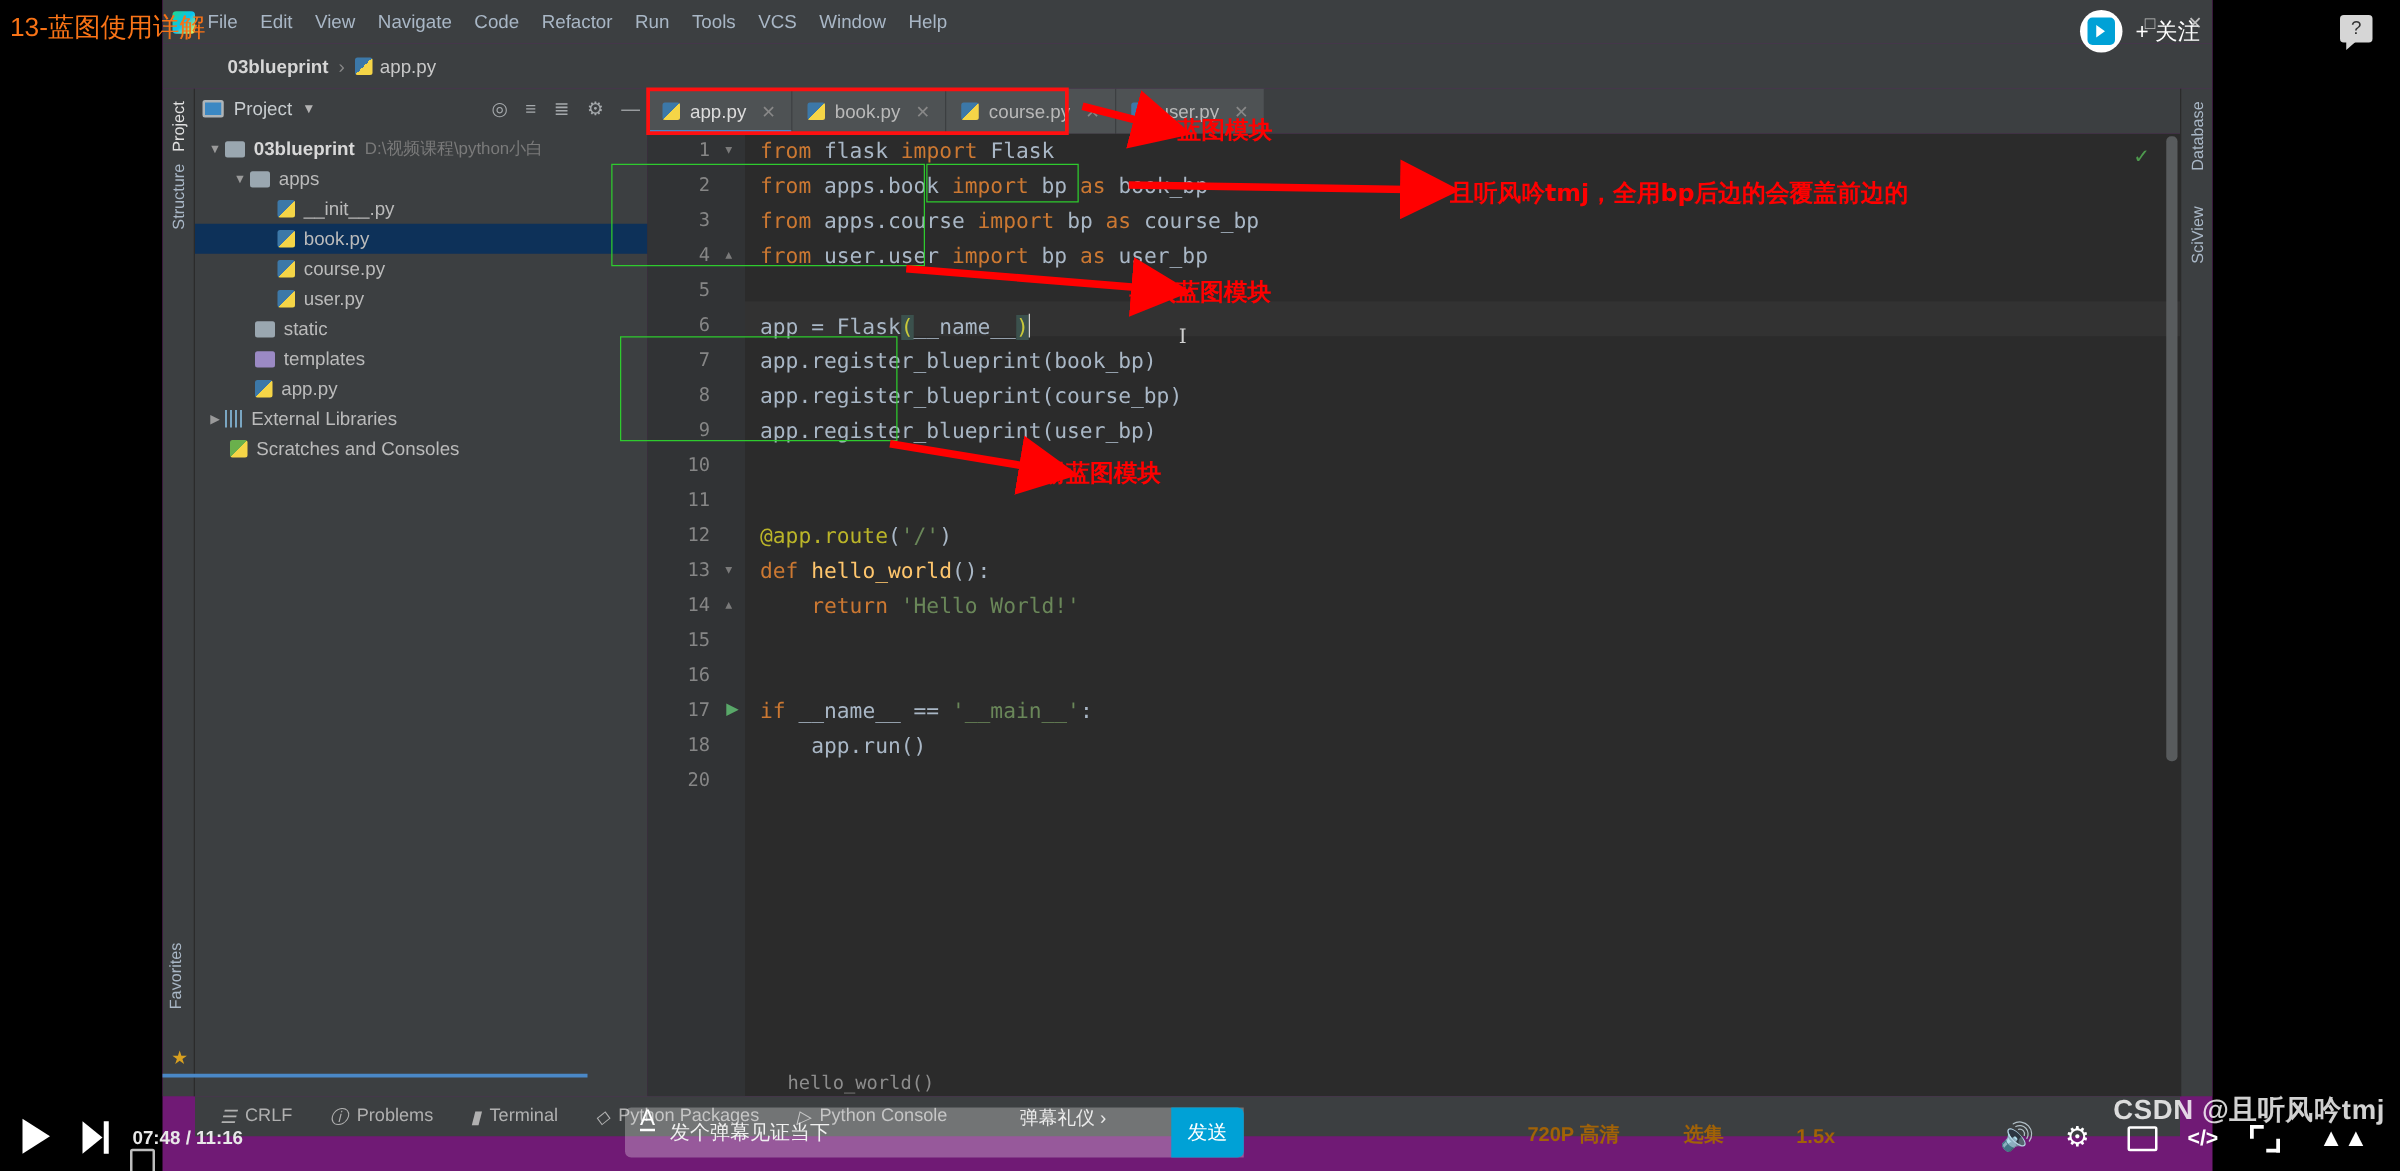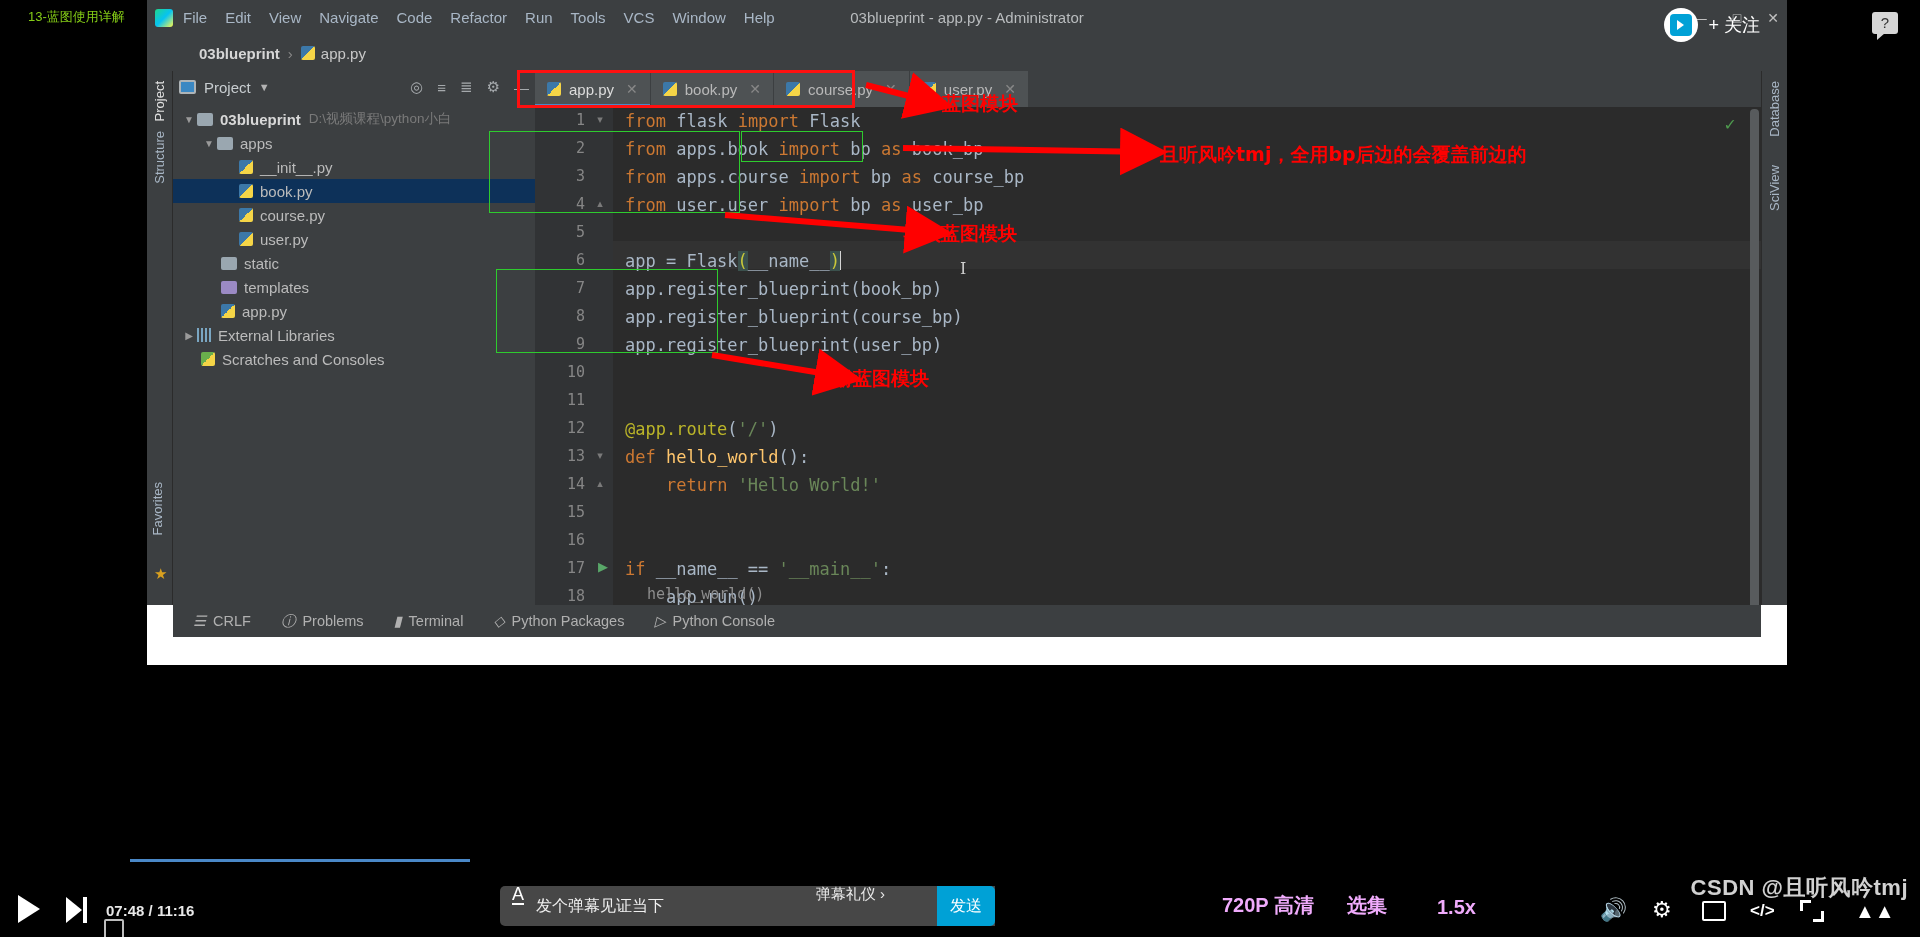--- a/index.html
+++ b/index.html
@@ -2,21 +2,21 @@
 <html><head>
 <meta charset="utf-8">
 <style>
   * { box-sizing: border-box; margin:0; padding:0; }
   html,body { width:1920px; height:937px; overflow:hidden; background:#000; }
   body { font-family:"Liberation Sans", sans-serif; }
 
   #root { position:relative; width:1920px; height:937px; background:#000; }
 
   
-  #video { position:absolute; left:147px; top:0px; width:1640px; height:665px; background:#ffffff; overflow:hidden; }
+  #video { position:absolute; left:130px; top:0px; width:1640px; height:937px; background:#701a75; overflow:hidden; }
 
   
   .titlebar { position:absolute; left:0; top:0; width:1640px; height:35px; background:#3c3f41;
               display:flex; align-items:center; }
   .pycharm-logo { width:18px; height:18px; margin-left:8px; margin-right:10px; position:relative; }
   .pycharm-logo::before{content:"";position:absolute;inset:0;border-radius:3px;
     background:linear-gradient(135deg,#21d789 0%,#07c3f2 50%,#fcf84a 100%);}
   .menu { display:flex; align-items:center; gap:18px; font-size:15px; color:#a9b7c6; }
   .menu span { cursor:default; }
   .win-title { position:absolute; left:0; right:0; text-align:center; font-size:15px; color:#b9bcbe; pointer-events:none; }
@@ -111,21 +111,21 @@
   .bluebar { position:absolute; left:130px; bottom:75px; width:340px; height:3px; background:#4a88c7; }
 
   
   .ann { position:absolute; color:#ff0000; font-size:19px; font-weight:bold; white-space:nowrap;
          font-family:"DejaVu Sans", sans-serif; }
   .redbox { position:absolute; border:3px solid #ff1010; }
   .greenbox { position:absolute; border:1.5px solid #2ecb2e; }
   svg.arrows { position:absolute; left:0; top:0; width:1920px; height:937px; pointer-events:none; }
 
   
-  .vtitle { position:absolute; left:8px; top:8px; font-size:13px; color:#84cc16;margin-left:20px; }
+  .vtitle { position:absolute; left:8px; top:8px; font-size:21px; color:#f97316; }
   .bili-badge { position:absolute; right:160px; top:8px; display:flex; align-items:center; gap:10px; }
   .bili-av { width:34px; height:34px; border-radius:50%; background:#fff; display:flex; align-items:center; justify-content:center;}
   .bili-av .inner { width:22px;height:22px;border-radius:4px;background:#00a1d6; position:relative;}
   .bili-av .inner::after{content:"";position:absolute;left:7px;top:6px;border-left:7px solid #fff;
      border-top:5px solid transparent;border-bottom:5px solid transparent;}
   .follow { color:#fff; font-size:18px; }
   .helpbox { position:absolute; right:22px; top:12px; width:26px; height:22px; background:#d6d6d6;
              border-radius:3px; color:#333; font-size:15px; text-align:center; line-height:22px; }
   .helpbox::after{content:"";position:absolute;left:5px;bottom:-6px;border-top:7px solid #d6d6d6;
      border-right:8px solid transparent;}
@@ -138,21 +138,21 @@
      border-left:16px solid #fff;border-top:13px solid transparent;border-bottom:13px solid transparent;}
   .nextbtn::after{content:"";position:absolute;left:17px;top:0;width:4px;height:26px;background:#fff;}
   .timer { position:absolute; left:106px; bottom:18px; font-size:15px; color:#e8e8e8; font-weight:bold; }
   .dmk-input { position:absolute; left:500px; bottom:11px; width:495px; height:40px; background:rgba(255,255,255,0.28);
                border-radius:5px 0 0 5px; display:flex; align-items:center; }
   .dmk-ph { font-size:16px; color:#f0f0f0; margin-left:36px; }
   .dmk-A { position:absolute; left:12px; bottom:21px; font-size:18px; color:#fff; border-bottom:2px solid #fff; line-height:1;}
   .dmk-etiq { position:absolute; right:110px; bottom:22px; font-size:15px; color:#eaeaea; }
   .sendbtn { position:absolute; left:937px; bottom:11px; width:58px; height:40px; background:#00a1d6;
              border-radius:0 5px 5px 0; color:#fff; font-size:16px; display:flex; align-items:center; justify-content:center;}
-  .qtxt { position:absolute; bottom:18px; font-size:20px; color:#f0abfc; font-weight:bold; }
+  .qtxt { position:absolute; bottom:18px; font-size:16px; color:#a16207; font-weight:bold; }
   .gearic { position:absolute; left:1652px; bottom:14px; font-size:22px; color:#fff; }
   .wideic { position:absolute; left:1702px; bottom:16px; width:24px; height:20px; border:2px solid #fff; border-radius:2px;}
   .webic  { position:absolute; left:1750px; bottom:16px; font-size:17px; color:#fff; font-weight:bold;}
   .fsic   { position:absolute; left:1800px; bottom:15px; width:24px; height:22px; }
   .fsic::before{content:"";position:absolute;left:0;top:0;width:8px;height:8px;border-left:3px solid #fff;border-top:3px solid #fff;}
   .fsic::after{content:"";position:absolute;right:0;bottom:0;width:8px;height:8px;border-right:3px solid #fff;border-bottom:3px solid #fff;}
   .mini   { position:absolute; left:1855px; bottom:14px; font-size:20px; color:#fff; }
   .prog-sq { position:absolute; left:104px; bottom:-2px; width:20px; height:20px; border:2px solid #bdbdbd; border-radius:2px; }
 
   .watermark { position:absolute; right:12px; bottom:34px; font-size:22px; color:rgba(255,255,255,0.82);
@@ -174,21 +174,20 @@
         <span>View</span>
         <span>Navigate</span>
         <span>Code</span>
         <span>Refactor</span>
         <span>Run</span>
         <span>Tools</span>
         <span>VCS</span>
         <span>Window</span>
         <span>Help</span>
       </div>
-      <div class="win-title">03blueprint - app.py - Administrator</div>
       <div class="wincontrols">
         <span>—</span>
         <span>□</span>
         <span>✕</span>
       </div>
     </div>
 
     <div class="navbar">
       <span class="crumb">03blueprint</span>
       <span class="crumb-sep">›</span>

